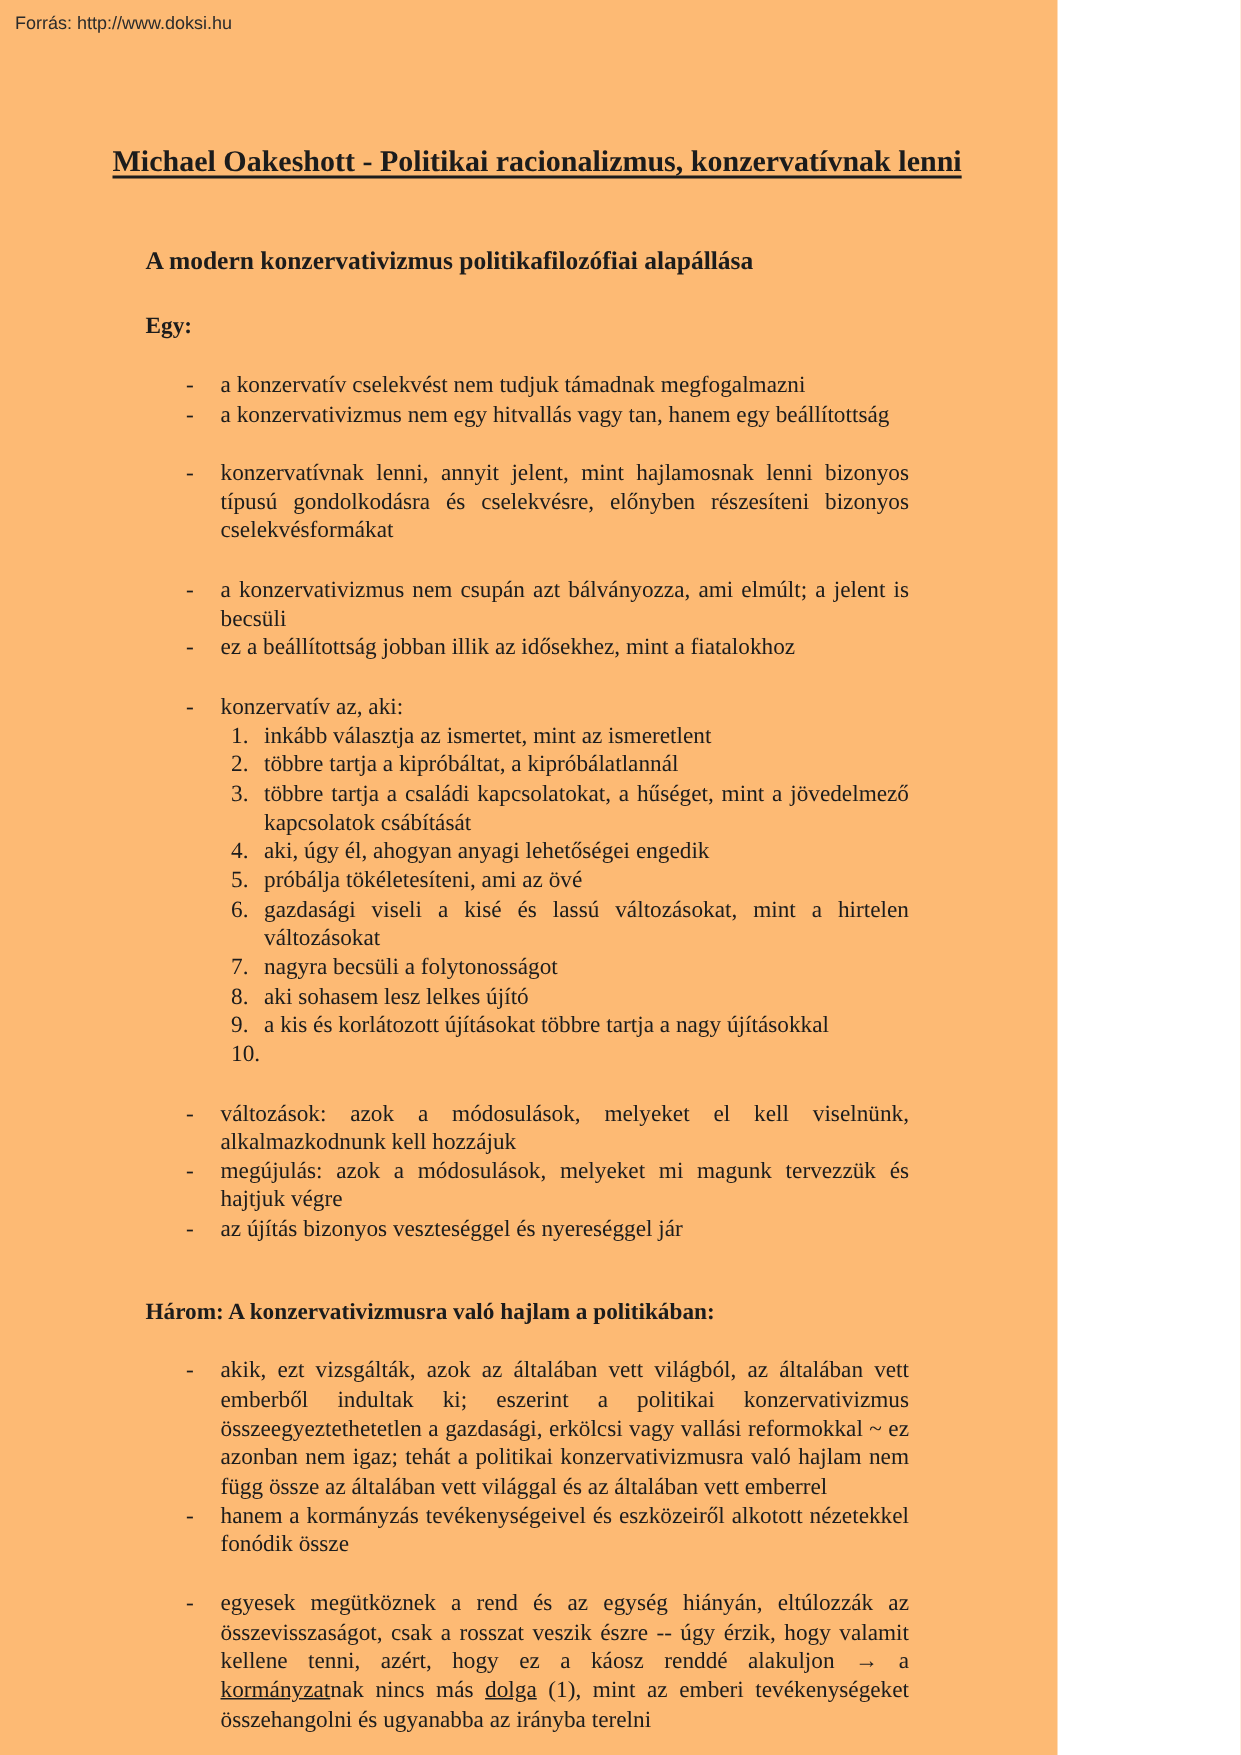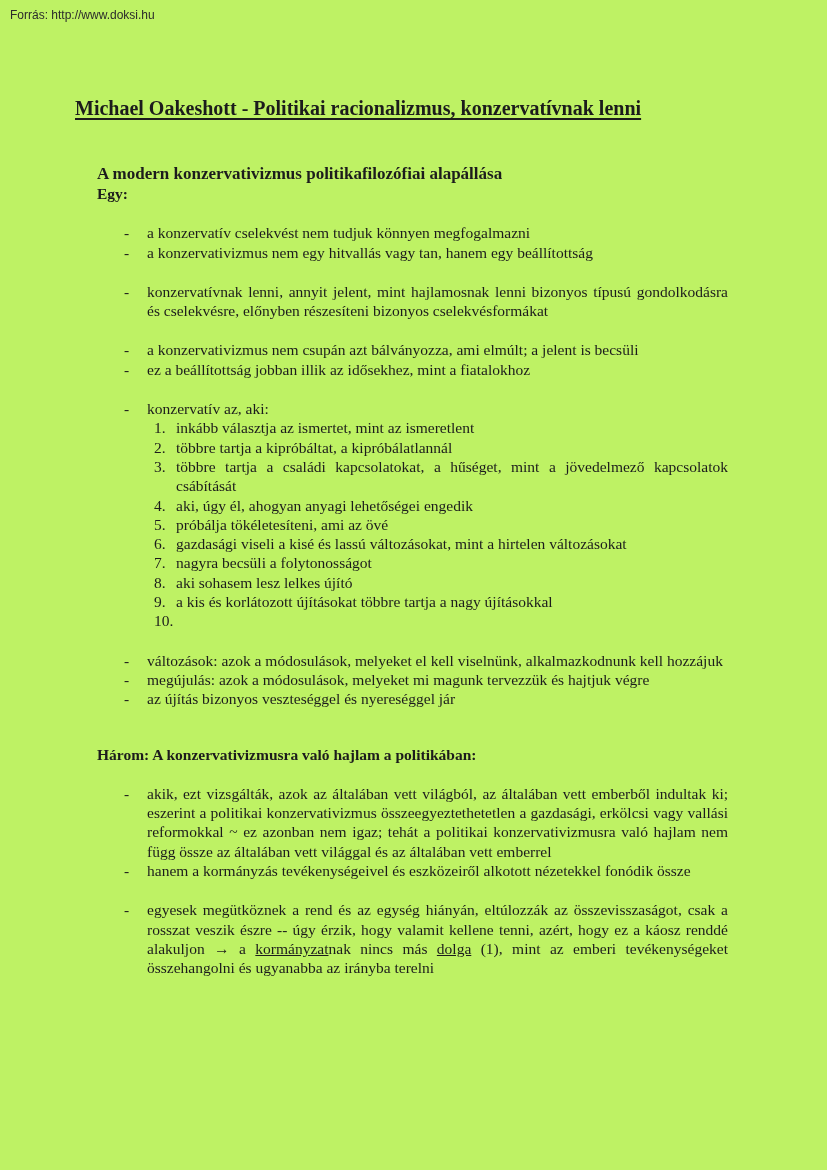--- a/index.html
+++ b/index.html
@@ -1,19 +1,19 @@
 <!DOCTYPE html>
 <html><head>
 <meta charset="utf-8">
 <style>
   * { margin: 0; padding: 0; box-sizing: border-box; }
   html, body { background: #ffffff; }
   .page {
-    width: 827px; height: 1170px;
-    background: #bef264;
+    width: 705px; height: 1170px;
+    background: #fdba74;
     position: relative;
     font-family: "Liberation Serif", serif;
     color: #1c1c1c;
     overflow: hidden;
   }
   .source {
     position: absolute; top: 8px; left: 10px;
     font-family: "Liberation Sans", sans-serif;
     font-size: 12px; color: #2b2b2b;
   }
@@ -24,20 +24,21 @@
     font-size: 20px; font-weight: 700;
     white-space: nowrap;
   }
   .title .u-line { text-decoration: underline; text-underline-offset: 3px; }
   .subtitle {
     margin-top: 44px;
     text-align: left;
     font-size: 17px; font-weight: 700;
   }
   .sec-heading {
+    margin-top: 24px;
     font-size: 15.5px; font-weight: 700; line-height: 19.3px;
   }
   .sec-heading.three { margin-top: 36px; }
   .group { margin-top: 20px; font-size: 15.5px; line-height: 19.3px; }
   .bullet { display: flex; padding-left: 27px; }
   .dash { flex: 0 0 23px; }
   .btext { flex: 1; text-align: justify; }
   .nrow { display: flex; padding-left: 57px; }
   .num { flex: 0 0 22px; }
   .ntext { flex: 1; text-align: justify; }
@@ -52,21 +53,21 @@
   <div class="content">
     <h1 class="title"><span class="u-line">Michael Oakeshott - Politikai racionalizmus, konzervatívnak lenni</span></h1>
 
     <h2 class="subtitle">A modern konzervativizmus politikafilozófiai alapállása</h2>
 
     <div class="sec-heading">Egy:</div>
 
     <div class="group">
       <div class="bullet">
           <span class="dash">-</span>
-          <span class="btext">a konzervatív cselekvést nem tudjuk könnyen megfogalmazni</span>
+          <span class="btext">a konzervatív cselekvést nem tudjuk támadnak megfogalmazni</span>
         </div>
       <div class="bullet">
           <span class="dash">-</span>
           <span class="btext">a konzervativizmus nem egy hitvallás vagy tan, hanem egy beállítottság</span>
         </div>
     </div>
 
     <div class="group">
       <div class="bullet">
           <span class="dash">-</span>

